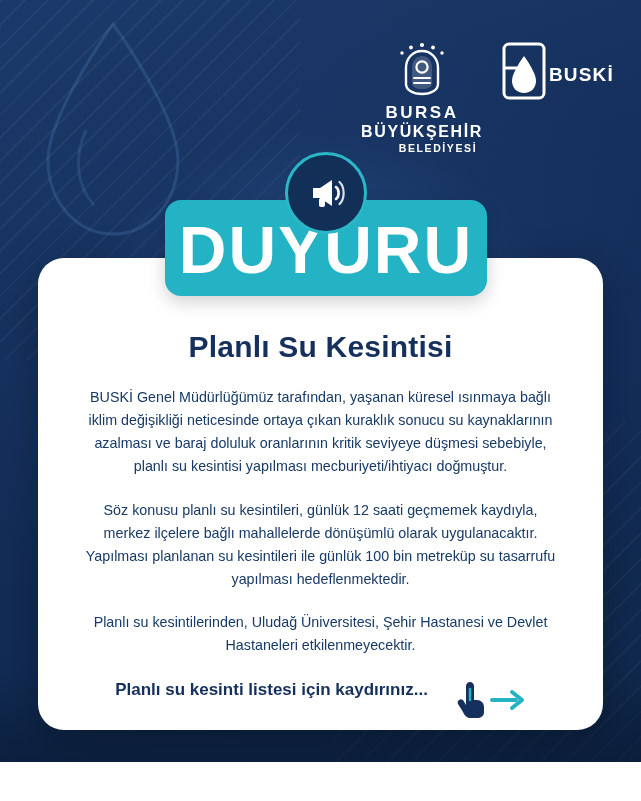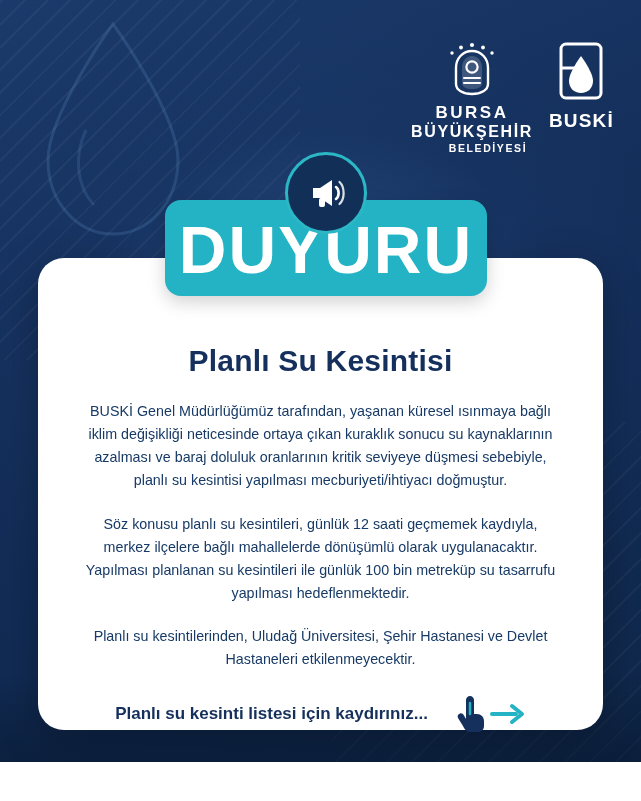--- a/index.html
+++ b/index.html
@@ -103,21 +103,21 @@
   }
   .logo-bursa .l3 {
     font-size: 10.5px;
     font-weight: bold;
     letter-spacing: 1.6px;
     line-height: 1.25;
     margin-left: 32px;
   }
   .logo-buski {
     display: flex;
-    flex-direction: column;
+    flex-direction: row;
     align-items: center;
     color: #ffffff;
     padding-top: 2px;
   }
   .logo-buski .mark {
     margin-bottom: 4px;
   }
   .logo-buski .word {
     font-size: 19px;
     font-weight: bold;
@@ -173,38 +173,38 @@
     background: #ffffff;
     border-radius: 26px;
     box-shadow: 0 10px 40px rgba(0,0,0,0.25);
     z-index: 2;
     box-sizing: border-box;
     padding: 72px 42px 26px 42px;
     text-align: center;
     color: #123057;
   }
   .card h1 {
-    margin: 14px 0 22px 0;
+    margin: 0 0 22px 0;
     font-size: 30px;
     font-weight: bold;
     color: #15305c;
     letter-spacing: 0.2px;
   }
   .card p {
     margin: 0 0 20px 0;
     font-size: 14.3px;
     line-height: 1.62;
     color: #173a66;
   }
   .card p.last {
     margin-bottom: 22px;
   }
   .cta {
     display: flex;
-    align-items: center;
+    align-items: flex-start;
     justify-content: center;
     gap: 26px;
     margin-top: 6px;
   }
   .cta-text {
     font-size: 17px;
     font-weight: bold;
     color: #15305c;
   }
   .cta-icons {

